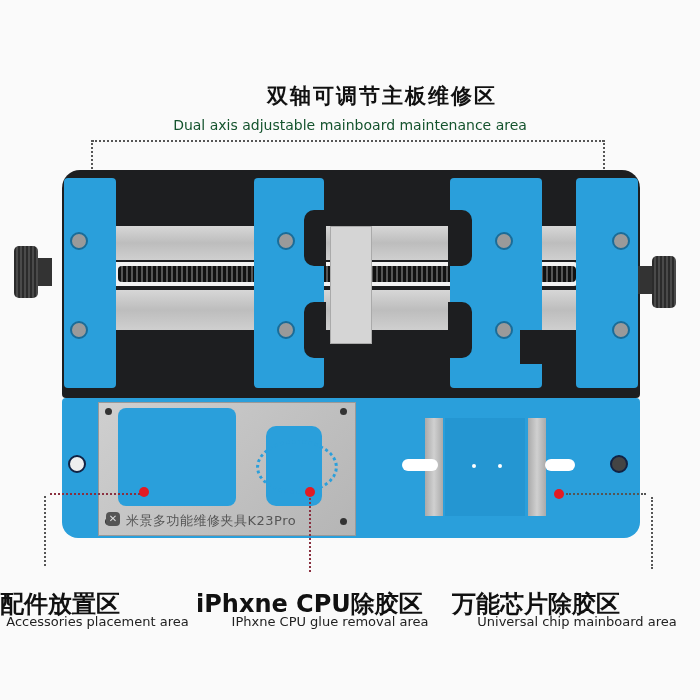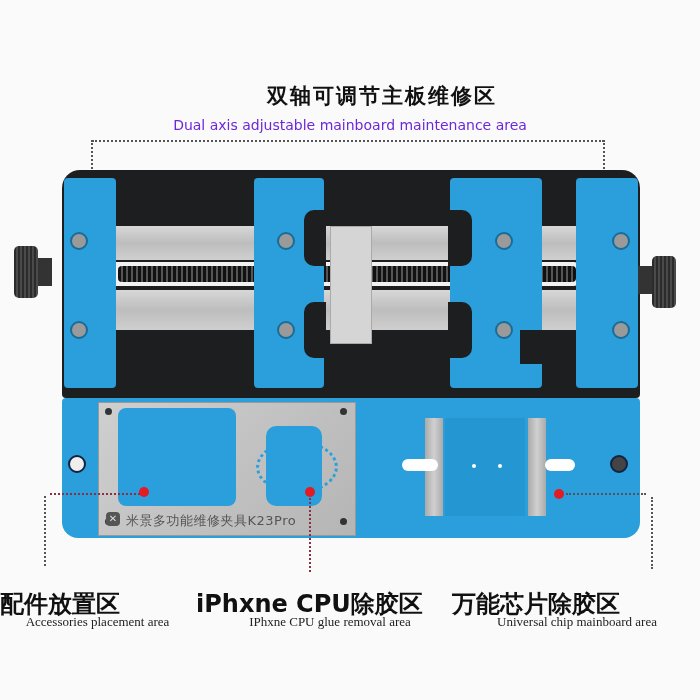--- a/index.html
+++ b/index.html
@@ -1,19 +1,19 @@
 <!DOCTYPE html>
 <html><head>
 <meta charset="utf-8">
 <style>
   html,body{margin:0;padding:0;background:#fafafa;}
   body{width:700px;height:700px;position:relative;overflow:hidden;font-family:"DejaVu Sans","Liberation Sans",sans-serif;}
   .abs{position:absolute;}
   .title-cn{position:absolute;left:0;width:700px;text-align:center;font-weight:bold;color:#111;font-size:21px;letter-spacing:2px;}
-  .title-en{position:absolute;left:0;width:700px;text-align:center;color:#6d28d9;font-size:14px;}
+  .title-en{position:absolute;left:0;width:700px;text-align:center;color:#14532d;font-size:14px;}
   .dot-h{position:absolute;border-top:2px dotted #555;height:0;}
   .dot-v{position:absolute;border-left:2px dotted #555;width:0;}
   .dot-h.red{border-top-color:#8a3040;}
   .dot-v.red{border-left-color:#8a3040;}
   .base{position:absolute;left:62px;top:170px;width:578px;height:228px;background:#1d1e20;border-radius:18px 18px 4px 4px;}
   .rail{position:absolute;background:linear-gradient(#d7d7d7,#bdbdbd 50%,#cfcfcf);}
   .screw{position:absolute;left:110px;top:262px;width:470px;height:24px;background:#f2f2f2;border-radius:6px;}
   .thread{position:absolute;left:118px;top:266px;width:458px;height:16px;background:repeating-linear-gradient(90deg,#111 0 3px,#555 3px 5px);border-radius:4px;}
   .blue{position:absolute;background:#2a9fdb;}
   .pin{position:absolute;width:14px;height:14px;border-radius:50%;background:#9a9a9a;border:2px solid #1a6c98;}
@@ -22,21 +22,21 @@
   .lower{position:absolute;left:62px;top:398px;width:578px;height:140px;background:#2a9fdb;border-radius:4px 4px 16px 16px;}
   .plate{position:absolute;left:98px;top:402px;width:256px;height:132px;background:linear-gradient(135deg,#cfcfcf,#b5b5b5);border:1px solid #999;}
   .pocket{position:absolute;background:#2a9fdb;border-radius:8px;}
   .red-dot{position:absolute;width:10px;height:10px;border-radius:50%;background:#e31b23;}
   .plate-label{position:absolute;left:126px;top:512px;font-size:13px;color:#555;letter-spacing:0.5px;white-space:nowrap;}
   .logo{position:absolute;left:106px;top:512px;width:14px;height:14px;border-radius:4px;background:#555;color:#ddd;font-size:10px;line-height:14px;text-align:center;font-weight:bold;}
   .blade{position:absolute;background:linear-gradient(90deg,#aaa,#d0d0d0,#aaa);}
   .slot{position:absolute;height:12px;background:#fff;border-radius:6px;}
   .mini{position:absolute;width:4px;height:4px;border-radius:50%;background:#fff;}
   .caption-cn{position:absolute;font-weight:bold;font-size:24px;color:#111;text-align:left;}
-  .caption-en{position:absolute;font-size:13px;color:#222;text-align:center;white-space:nowrap;font-family:Liberation Serif, serif;}
+  .caption-en{position:absolute;font-size:13px;color:#222;text-align:center;white-space:nowrap;}
   .screwhead{position:absolute;width:7px;height:7px;border-radius:50%;background:#333;}
 </style>
 </head>
 <body>
 
 <div class="title-cn" style="top:82px;margin-left:32px;">双轴可调节主板维修区</div>
 <div class="title-en" style="top:117px;">Dual axis adjustable mainboard maintenance area</div>
 
 <div class="dot-h" style="left:92px;top:140px;width:512px;"></div>
 <div class="dot-v" style="left:91px;top:140px;height:32px;"></div>

